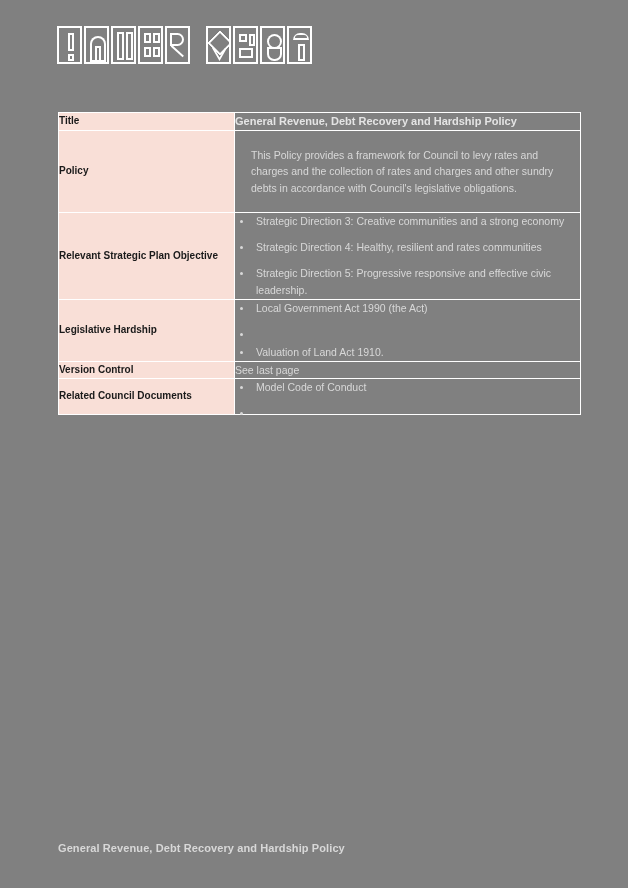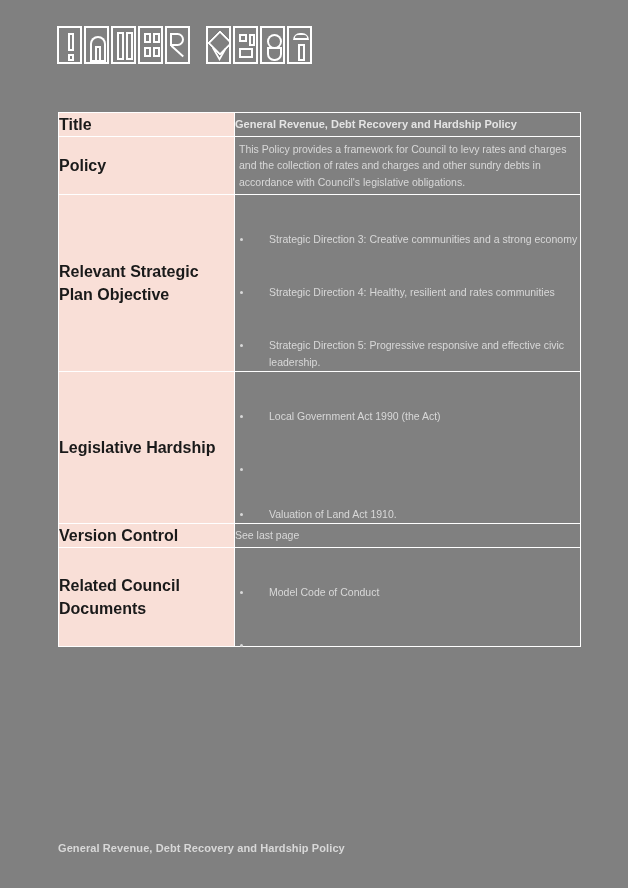--- a/index.html
+++ b/index.html
@@ -96,51 +96,50 @@
   }
   .doc-table td {
     border: 1.5px solid #ffffff;
     vertical-align: middle;
     padding: 0;
   }
   .label-cell {
     width: 175px;
     background: #f9dfd7;
     color: #1a1a1a;
-    font-size: 16px;
+    font-size: 10px;
     font-weight: bold;
     line-height: 1.45;
     padding: 9px 0 9px 7px;
   }
   .value-cell {
     background: #808080;
     color: #d8d8d8;
     font-size: 10.5px;
     line-height: 1.55;
     padding: 8px 10px 8px 7px;
   }
   .value-cell.title-val {
     font-weight: bold;
     font-size: 11px;
     color: #e4e4e4;
   }
   .value-cell p {
-    margin: 4px;
+    margin: 16px;
   }
   ul.bullets {
     margin: 0;
     padding: 0;
     list-style: none;
   }
   ul.bullets li {
     position: relative;
-    padding-left: 34px;
+    padding-left: 21px;
     margin-bottom: 9px;
     line-height: 1.62;
-    margin-top: 36px;
   }
   ul.bullets li:last-child {
     margin-bottom: 0;
   }
   ul.bullets li::before {
     content: "";
     position: absolute;
     left: 5px;
     top: 7px;
     width: 3px;

